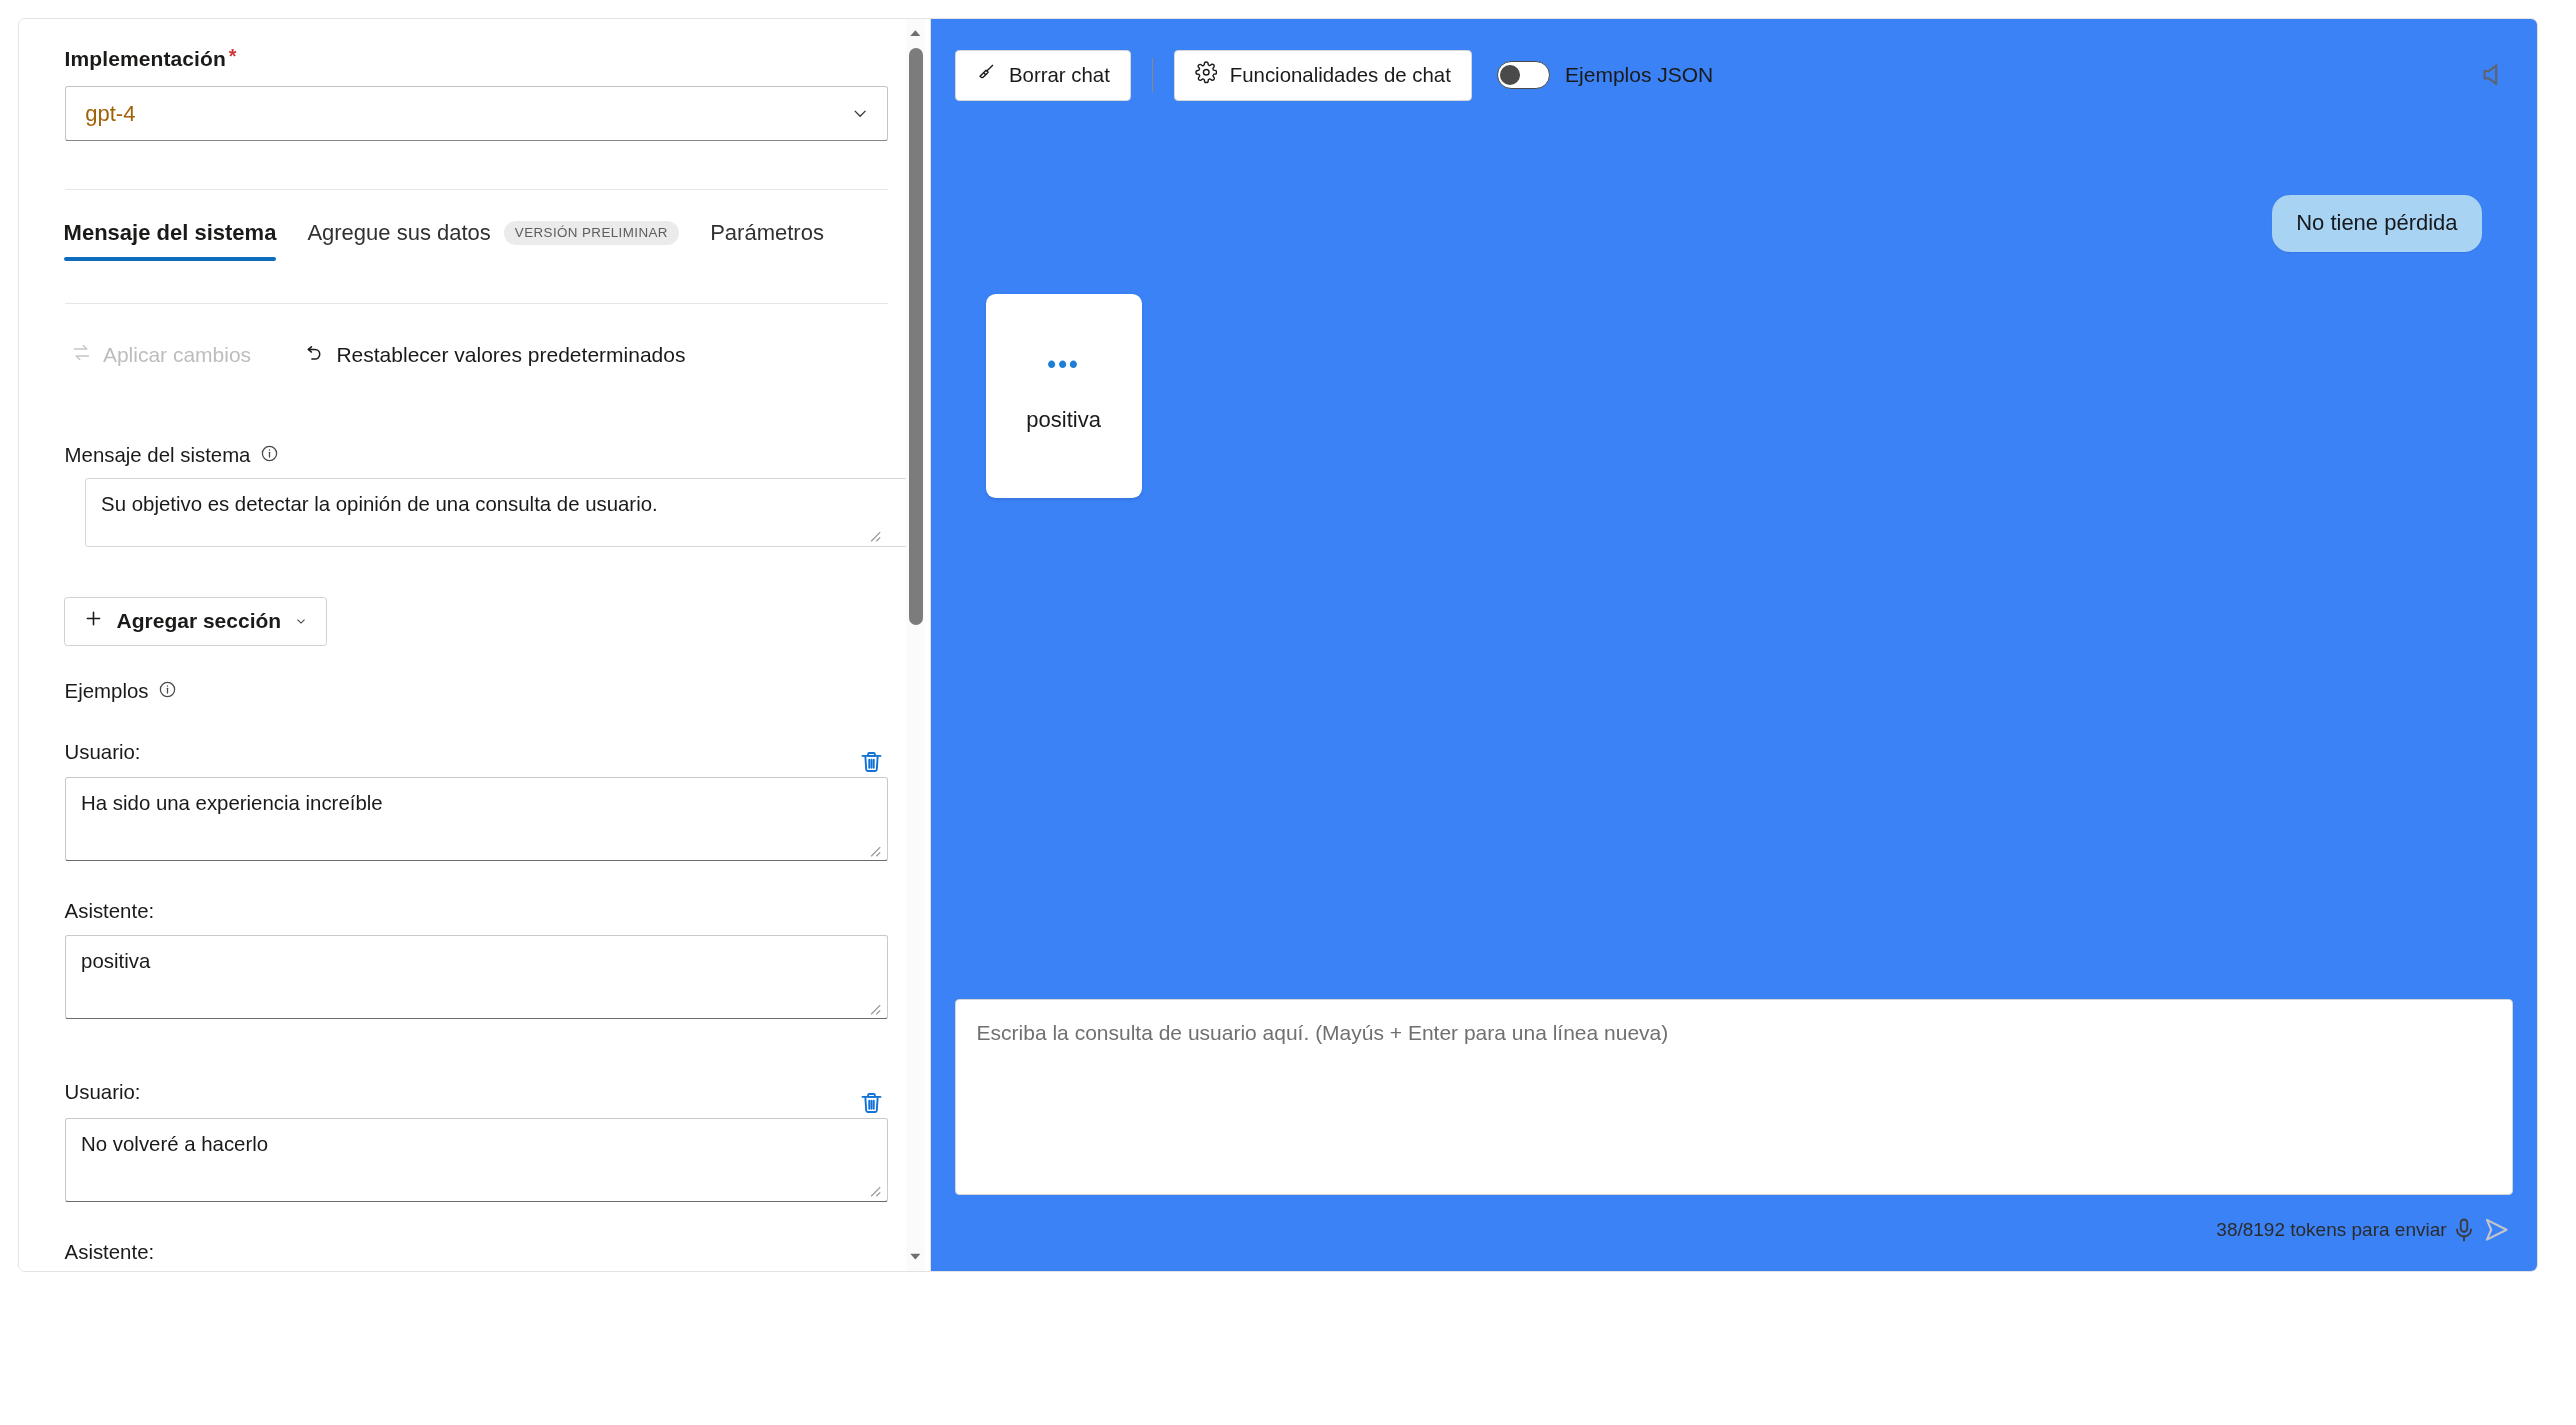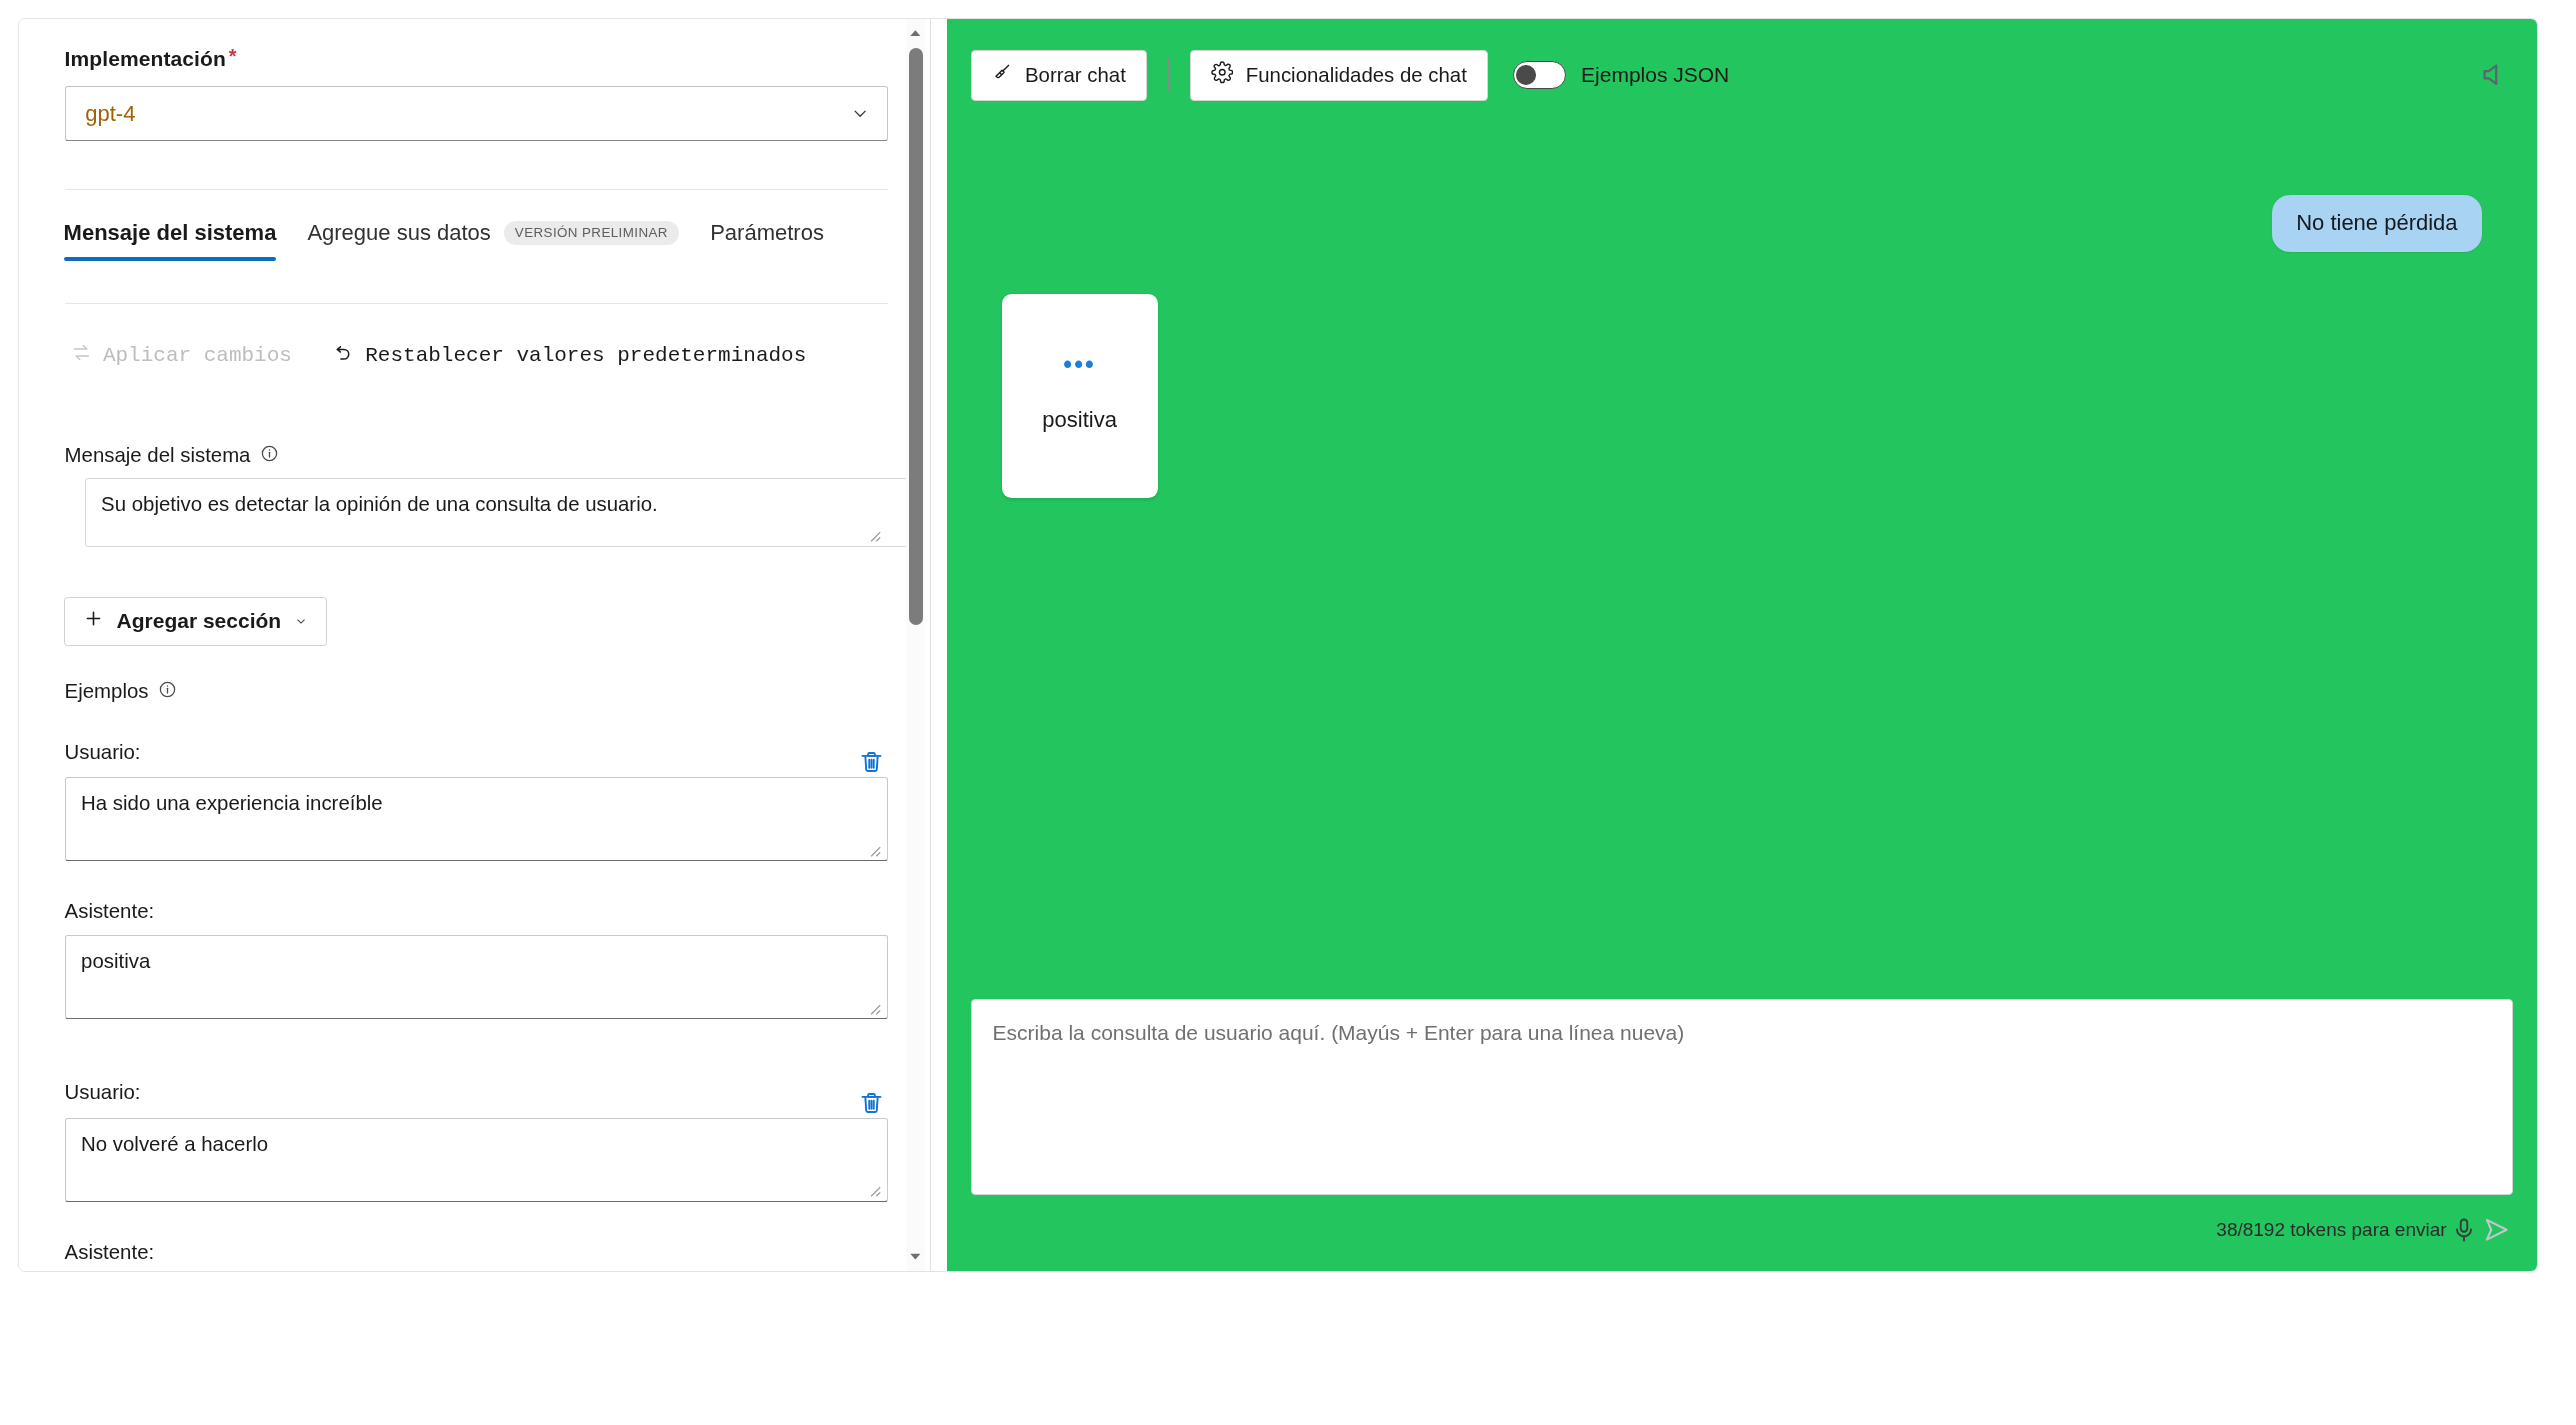--- a/index.html
+++ b/index.html
@@ -142,22 +142,21 @@
     text-transform: uppercase;
   }
 
   
   .action-row {
     position: absolute;
     left: 45px;
     top: 318px;
     display: flex;
     align-items: center;
-    gap: 0;
-    font-family: Liberation Mono, monospace;
+    gap: 12px;
   }
   .action-btn {
     display: flex;
     align-items: center;
     gap: 11.3px;
     font-size: 21px;
     color: #1b1a19;
     cursor: pointer;
     padding: 5.6px 7px;
     border-radius: 2.8px;
@@ -256,23 +255,22 @@
     height: 577px;
     background: #7c7c7c;
     border-radius: 7px;
     cursor: pointer;
   }
 
   
   .right-panel {
     position: relative;
     flex: 1 1 auto;
-    background: #22c55e;
+    background: #3b82f6;
     overflow: hidden;
-    margin-left: 16px;
   }
 
   .chat-toolbar {
     position: absolute;
     left: 24px;
     top: 31px;
     right: 24px;
     height: 51px;
     display: flex;
     align-items: center;

